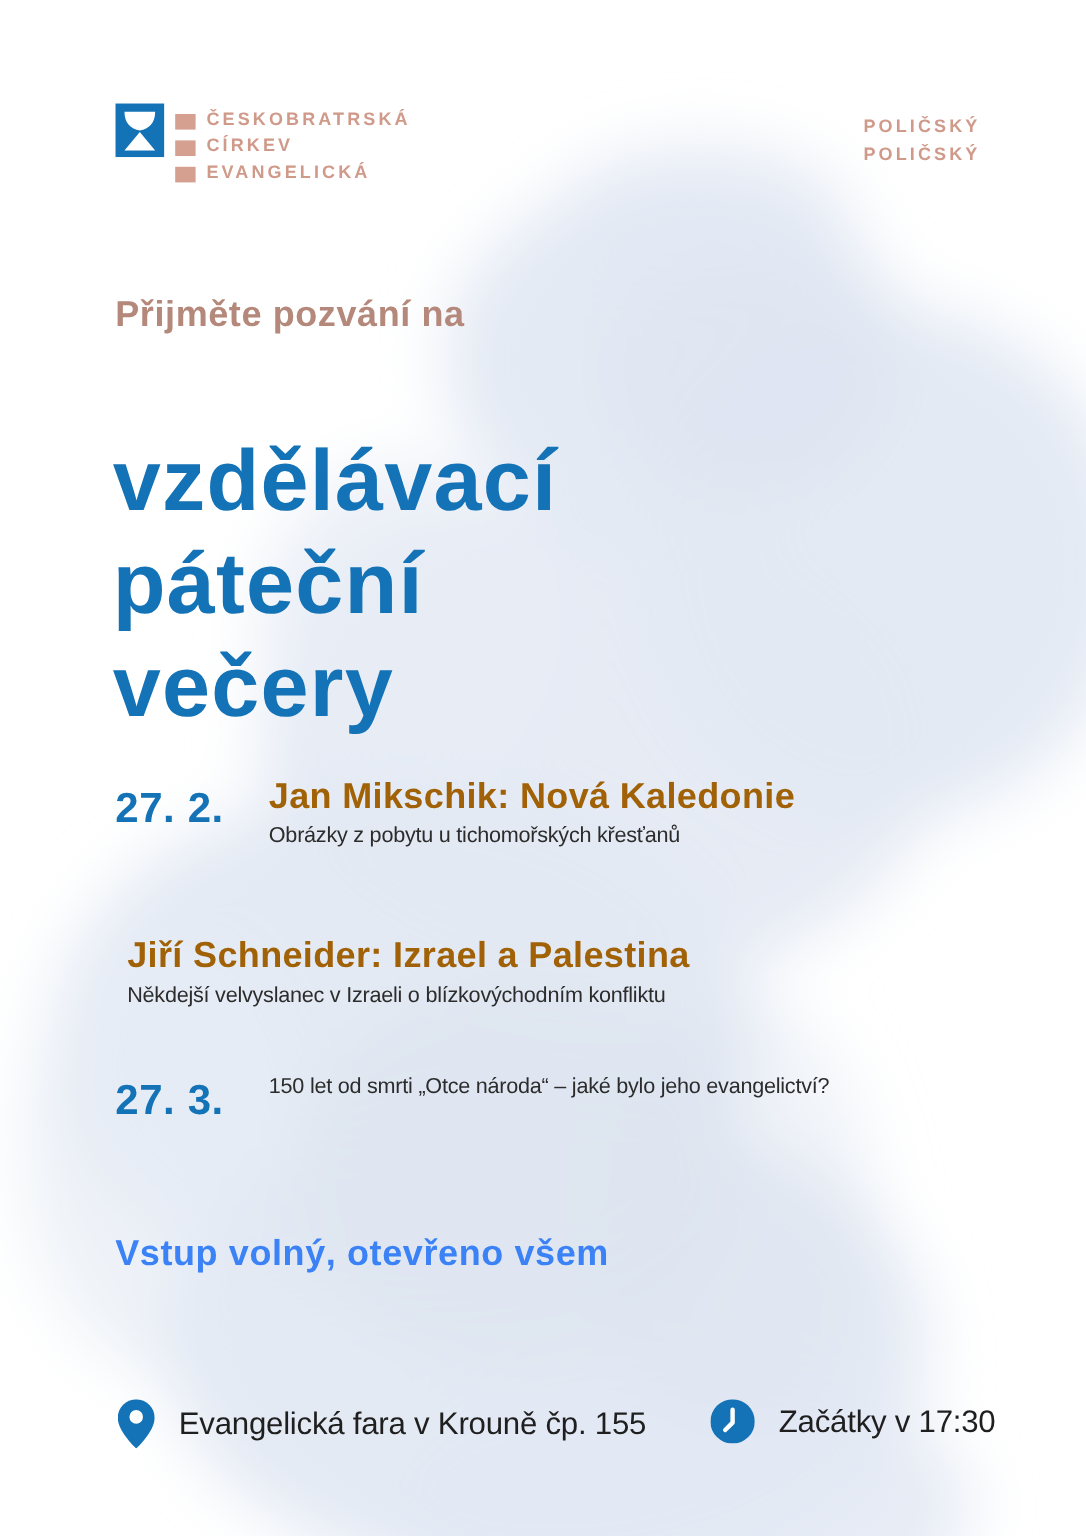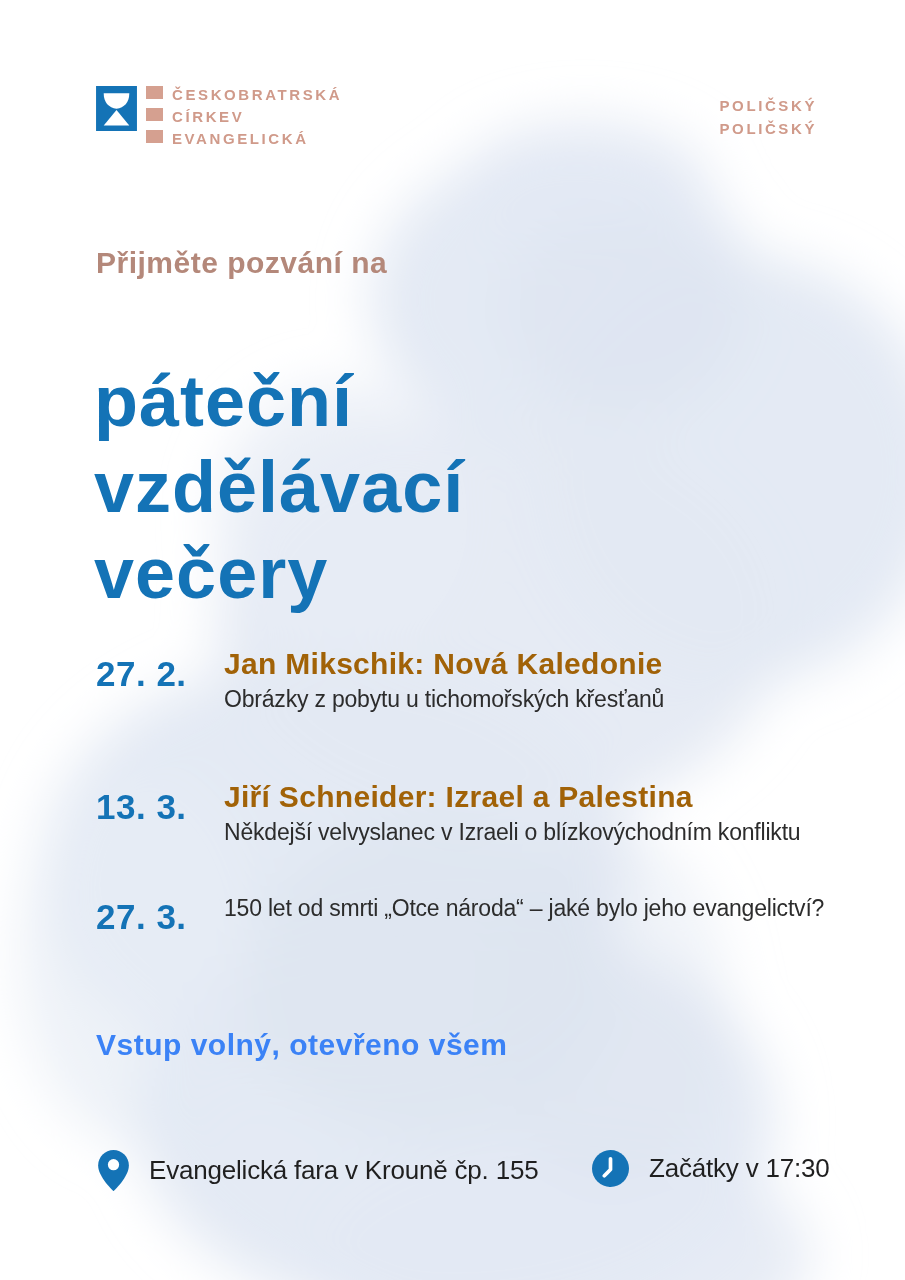--- a/index.html
+++ b/index.html
@@ -7,49 +7,49 @@
     position:relative;width:905px;height:1280px;overflow:hidden;background:#ffffff;
     font-family:"Liberation Sans", sans-serif;
   }
   .wash{position:absolute;inset:0;z-index:0;pointer-events:none;}
   .layer{position:absolute;z-index:1;}
 
   
   .brand{left:96px;top:86px;display:flex;align-items:flex-start;}
   .brand-mark{width:41px;height:45px;flex:0 0 auto;}
   .brand-lines{margin-left:9px;display:flex;flex-direction:column;}
-  .brand-line{display:flex;align-items:flex-start;height:22px;}
+  .brand-line{display:flex;align-items:flex-end;height:22px;}
   .brand-sq{width:17px;height:13px;background:#d5a090;margin-right:9px;flex:0 0 auto;}
   .brand-line span.t{
     font-size:15px;font-weight:bold;letter-spacing:2.6px;color:#d09a8a;white-space:nowrap;
   }
 
   
   .seniorat{right:88px;top:94px;text-align:center;color:#d09a8a;font-weight:bold;
     font-size:15px;letter-spacing:2.6px;line-height:23px;white-space:nowrap;}
 
   
   .intro{left:96px;top:246px;font-size:30px;font-weight:bold;color:#b4887a;letter-spacing:.5px;}
   .big-title{left:94px;top:358px;font-size:72px;line-height:86px;font-weight:bold;
     color:#1473b6;letter-spacing:1px;}
 
   
   .event{left:96px;width:764px;display:flex;align-items:flex-start;}
   .event .date{flex:0 0 118px;font-size:35px;font-weight:bold;color:#1473b6;padding-top:7px;
     letter-spacing:.5px;white-space:nowrap;}
   .event .body{flex:1;min-width:0;padding-left:10px;}
   .event .etitle{font-size:30px;font-weight:bold;color:#a16207;letter-spacing:.3px;white-space:nowrap;}
-  .event .esub{margin-top:5px;font-size:23px;color:#2c2c2c;letter-spacing:-.2px;white-space:nowrap;}
+  .event .esub{margin-top:5px;font-size:18px;color:#2c2c2c;letter-spacing:-.2px;white-space:nowrap;}
   .ev1{top:647px;} .ev2{top:780px;} .ev3{top:890px;}
 
   
   .note{left:96px;top:1028px;font-size:30px;font-weight:bold;color:#3b82f6;letter-spacing:.5px;}
 
   
-  .foot-item{display:flex;align-items:center;}
+  .foot-item{display:flex;align-items:center;margin-top:16px;}
   .foot-loc{left:98px;top:1150px;}
   .foot-time{left:592px;top:1150px;}
   .foot-icon{flex:0 0 auto;margin-right:20px;display:block;}
   .foot-text{font-size:26px;color:#1f1f1f;white-space:nowrap;letter-spacing:-.2px;}
 </style>
 </head>
 <body>
 
 <div class="poster">
 
@@ -98,35 +98,34 @@
   </div>
 
   <div class="layer seniorat">
     <div>POLIČSKÝ</div>
     <div>POLIČSKÝ</div>
   </div>
 
   <div class="layer intro">Přijměte pozvání na</div>
 
   <div class="layer big-title">
+    <div>vzdělávací</div>
     <div>páteční</div>
-    <div>vzdělávací</div>
     <div>večery</div>
   </div>
 
   <div class="layer event ev1">
     <div class="date">27. 2.</div>
     <div class="body">
       <div class="etitle">Jan Mikschik: Nová Kaledonie</div>
       <div class="esub">Obrázky z pobytu u tichomořských křesťanů</div>
     </div>
   </div>
 
   <div class="layer event ev2">
-    <div class="date">13. 3.</div>
     <div class="body">
       <div class="etitle">Jiří Schneider: Izrael a Palestina</div>
       <div class="esub">Někdejší velvyslanec v Izraeli o blízkovýchodním konfliktu</div>
     </div>
   </div>
 
   <div class="layer event ev3">
     <div class="date">27. 3.</div>
     <div class="body">
       <div class="esub">150 let od smrti „Otce národa“ – jaké bylo jeho evangelictví?</div>

